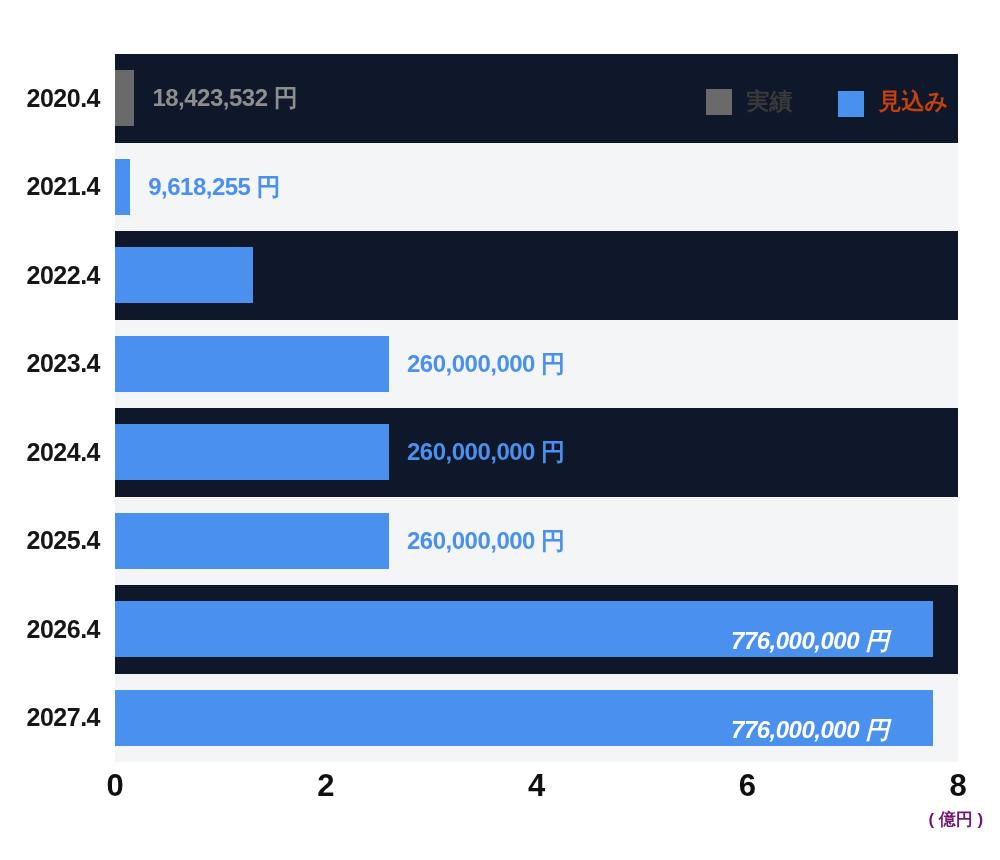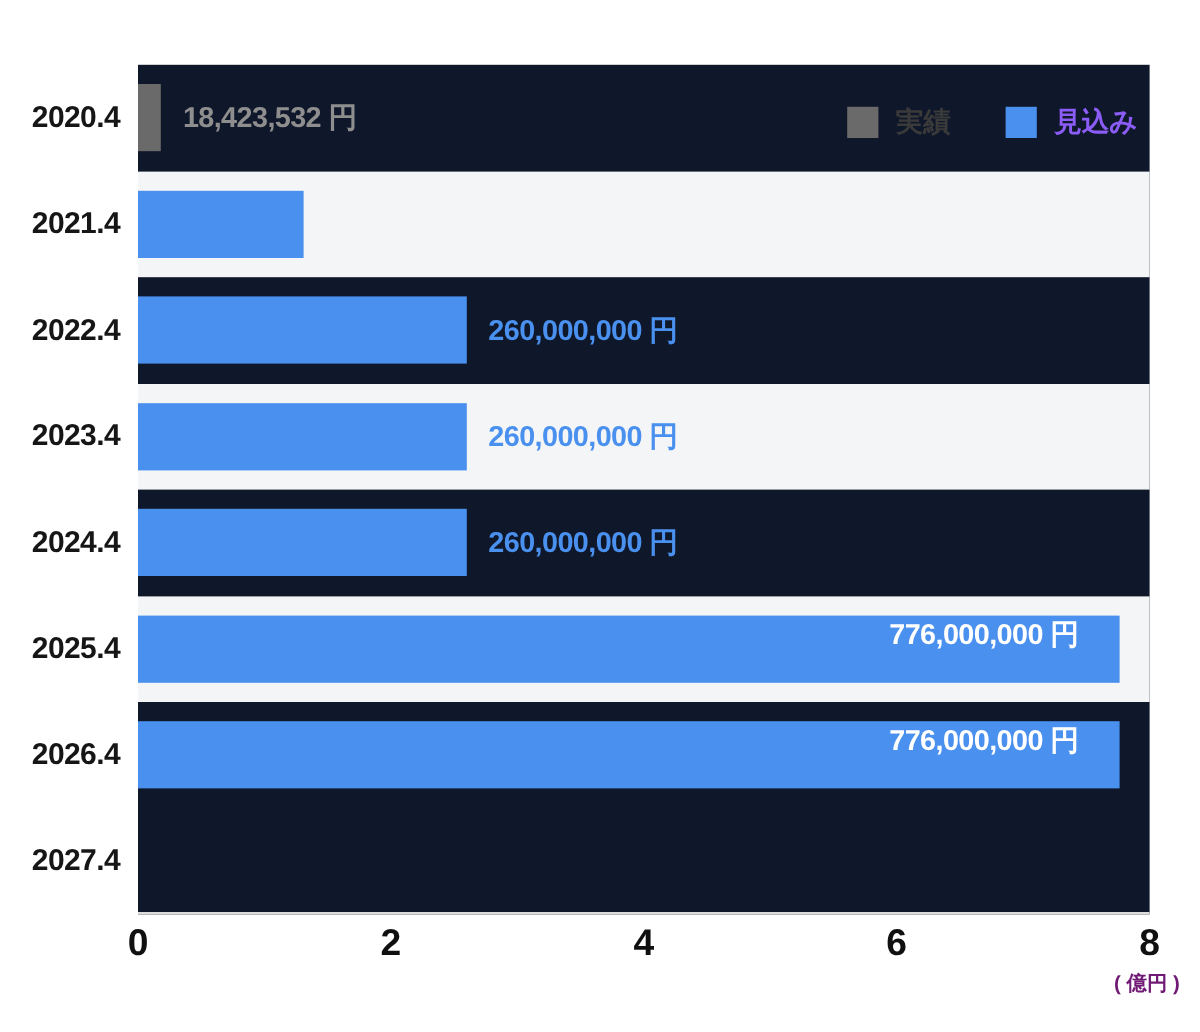--- a/index.html
+++ b/index.html
@@ -24,22 +24,22 @@
   .bar{height:56px;flex:0 0 auto;}
   .actual .bar{background:#6a6a6a;}
   .forecast .bar{background:#4a90ee;}
   .val{
     margin-left:18px;font-size:24px;font-weight:700;white-space:nowrap;
     letter-spacing:-0.5px;
   }
   .actual .val{color:#8e8e8e;}
   .forecast .val{color:#4a90ee;}
   .bar.with-inside{
-    display:flex;align-items:flex-start;justify-content:flex-end;
-    padding-right:34px;box-sizing:border-box;
+    display:flex;align-items:flex-end;justify-content:flex-end;
+    padding-right:44px;box-sizing:border-box;font-style:italic;
   }
   .bar.with-inside .val{margin:0;color:#ffffff;}
   
   .x-axis{position:absolute;left:115px;top:768px;width:843px;height:70px;}
   .tick{
     position:absolute;top:0;transform:translateX(-50%);
     font-size:31px;font-weight:700;color:#101010;
   }
   .unit{
     position:absolute;left:100%;top:40px;transform:translateX(-54%);
@@ -65,20 +65,24 @@
     <div class="cat">2024.4</div>
     <div class="cat">2025.4</div>
     <div class="cat">2026.4</div>
     <div class="cat">2027.4</div>
   </div>
 
   <div class="plot">
     <div class="prow actual">
       <div class="bar" style="width: 2.30294%;"></div>
       <span class="val">18,423,532 円</span>
+    </div>
+    <div class="prow forecast">
+      <div class="bar" style="width: 1.8%;"></div>
+      <span class="val">9,618,255 円</span>
     </div>
     <div class="prow forecast">
       <div class="bar" style="width: 16.3756%;"></div>
     </div>
     <div class="prow forecast">
       <div class="bar" style="width: 32.5%;"></div>
       <span class="val">260,000,000 円</span>
     </div>
     <div class="prow forecast">
       <div class="bar" style="width: 32.5%;"></div>
@@ -107,19 +111,19 @@
     <span class="tick" style="left:75%">6</span>
     <span class="tick" style="left:100%">8</span>
     <span class="unit">( 億円 )</span>
   </div>
 
   <div class="legend">
     <div class="legend-item" style="color: rgb(58, 58, 58);">
       <span class="swatch" style="background: rgb(106, 106, 106);"></span>
       <span>実績</span>
     </div>
-    <div class="legend-item" style="color: #8b5cf6;">
+    <div class="legend-item" style="color: #c2410c; align-items: flex-end;">
       <span class="swatch" style="background: rgb(74, 144, 238);"></span>
       <span>見込み</span>
     </div>
   </div>
 
 </div>
 
 </body></html>

